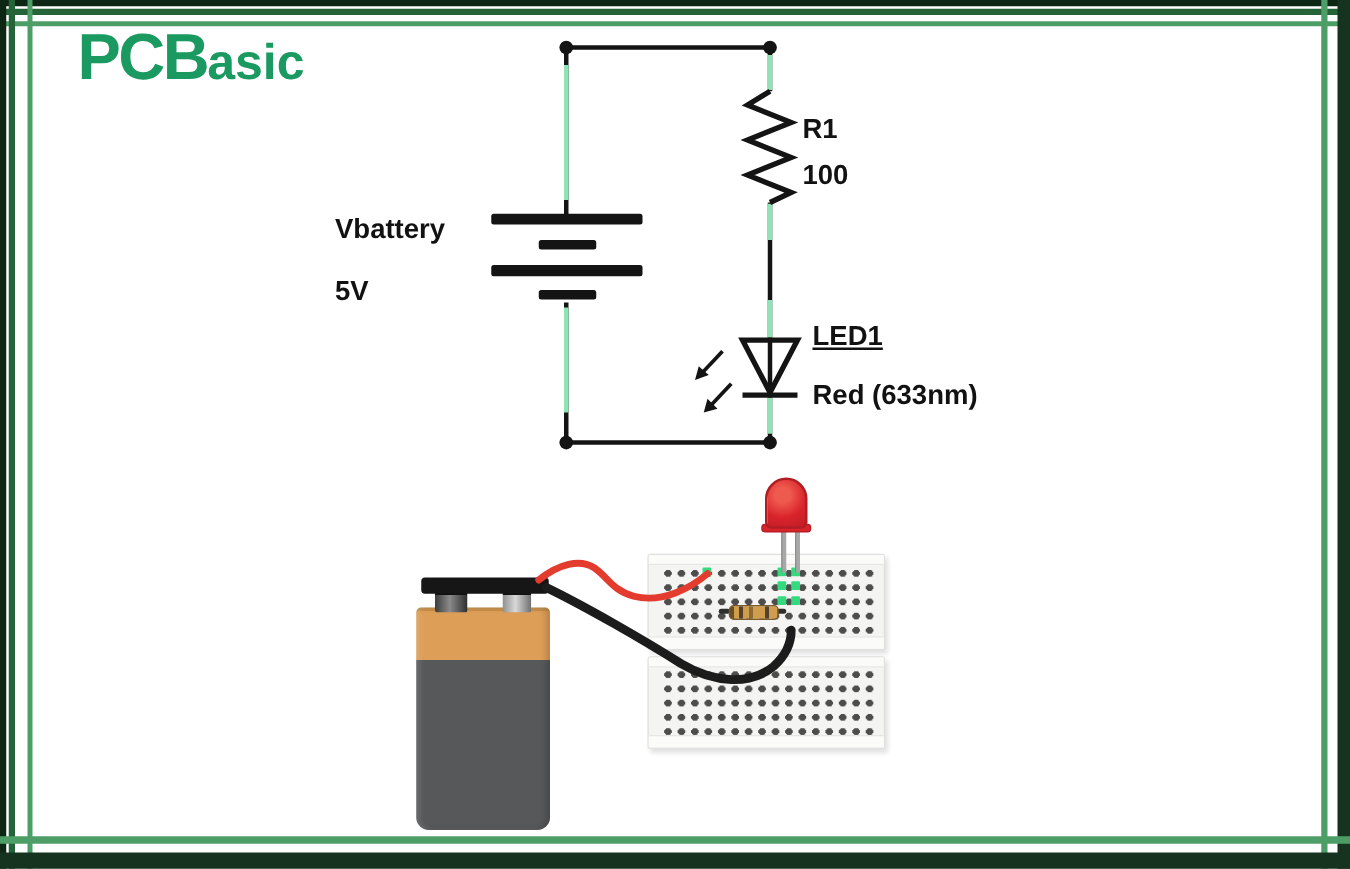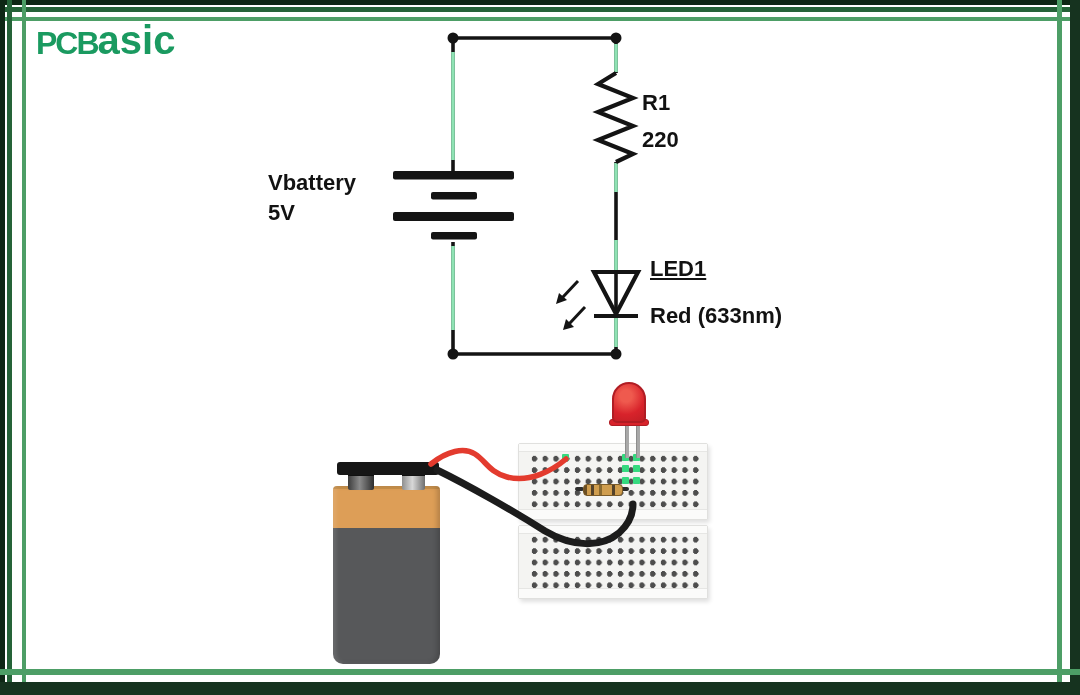--- a/index.html
+++ b/index.html
@@ -16,21 +16,21 @@
   .fr-left-mid{left:7px;top:0;bottom:0;width:5px;background:#256338;}
   .fr-left-light{left:22px;top:0;bottom:0;width:4px;background:#4d9e66;}
   .fr-right-dark{right:0;top:0;bottom:0;width:10px;background:#16331f;}
   .fr-right-light{right:18px;top:0;bottom:0;width:5px;background:#4d9e66;}
   .fr-bottom-dark{bottom:0;left:0;right:0;height:13px;background:#16331f;}
   .fr-bottom-light{bottom:20px;left:0;right:0;height:6px;background:#4d9e66;}
 
   
   .logo{position:absolute;left:36px;top:20px;z-index:7;color:#1a9a60;
         font-weight:800;letter-spacing:-2px;line-height:1;}
-  .logo .big{font-size:32px;}
+  .logo .big{font-size:52px;margin-left:26px;}
   .logo .small{font-size:40px;font-weight:700;letter-spacing:0px;}
 
   
   .slabel{position:absolute;color:#121212;font-size:22px;font-weight:700;
           letter-spacing:0px;z-index:5;white-space:nowrap;}
 
   
   #draw{position:absolute;left:0;top:0;z-index:4;}
 
   
@@ -87,23 +87,23 @@
 <div class="fr fr-left-mid"></div>
 <div class="fr fr-left-light"></div>
 <div class="fr fr-right-dark"></div>
 <div class="fr fr-right-light"></div>
 <div class="fr fr-bottom-dark"></div>
 <div class="fr fr-bottom-light"></div>
 
 <div class="logo"><span class="big">PCB</span><span class="small">asic</span></div>
 
 <div class="slabel" style="left:268px;top:170px;">Vbattery</div>
-<div class="slabel" style="left:268px;top:200px;">5V</div>
+<div class="slabel" style="left:268px;top:220px;">5V</div>
 <div class="slabel" style="left:642px;top:90px;">R1</div>
-<div class="slabel" style="left:642px;top:127px;">220</div>
+<div class="slabel" style="left:642px;top:127px;">100</div>
 <div class="slabel" style="left:650px;top:256px;text-decoration:underline;">LED1</div>
 <div class="slabel" style="left:650px;top:303px;">Red (633nm)</div>
 
 <div class="bb-half bb-top">
   <div class="bb-strip t"></div>
   <div class="bb-strip b"></div>
   <div class="holes"></div>
 </div>
 <div class="bb-half bb-bottom">
   <div class="bb-strip t"></div>

